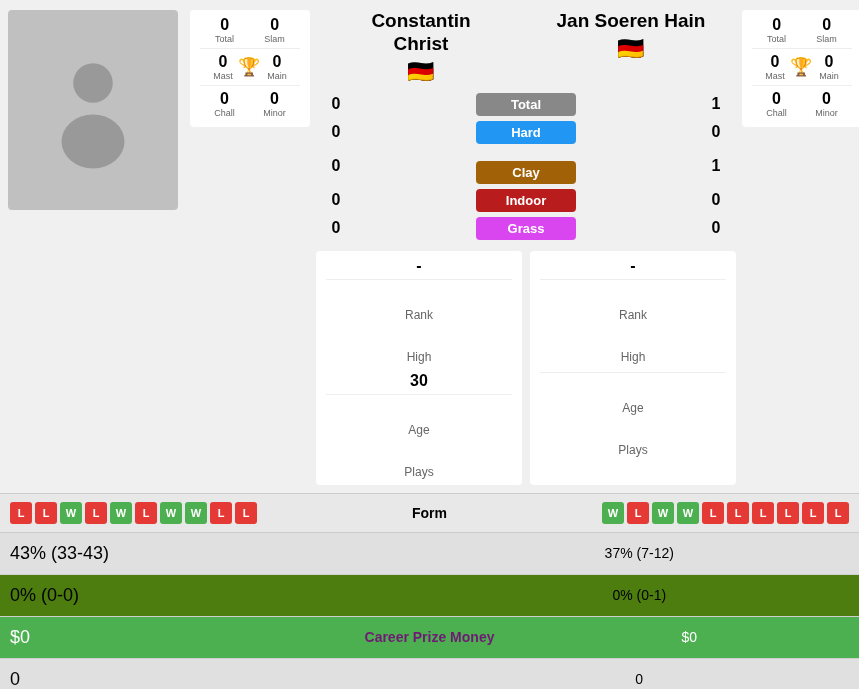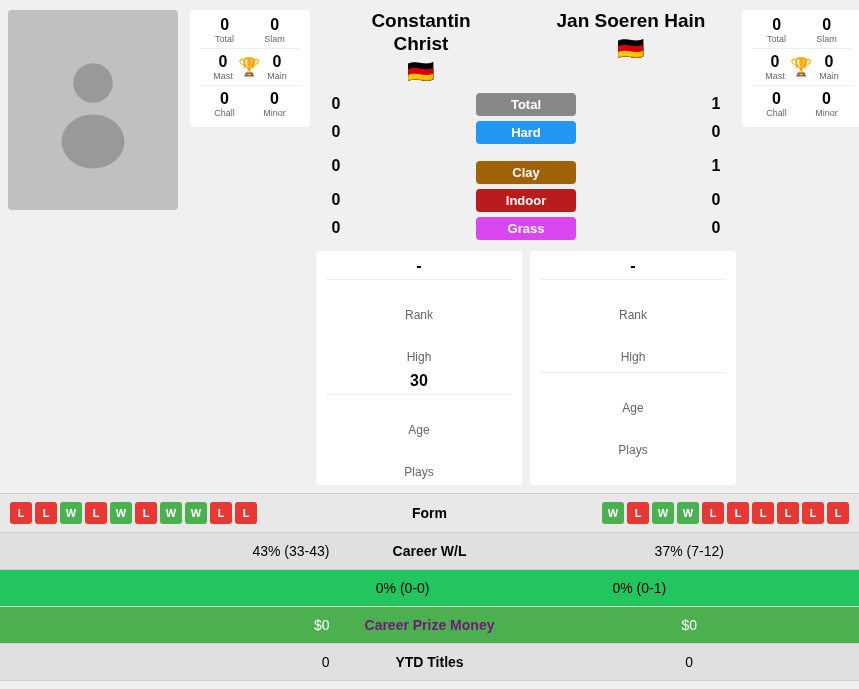--- a/index.html
+++ b/index.html
@@ -64,22 +64,22 @@
       border-bottom: 1px solid #d0d0d0;
       background: #e8e8e8;
     }
 
     .stats-row:nth-child(even) {
       background: #f0f0f0;
     }
 
     .stats-row-left {
       flex: 1;
-      text-align: right;
-      font-size: 14px;
+      text-align: left;
+      font-size: 18px;
     }
 
     .stats-row-center {
       width: 200px;
       text-align: center;
       font-size: 14px;
       font-weight: bold;
       flex-shrink: 0;
     }
 
@@ -471,35 +471,33 @@
         <div class="form-badge loss">L</div>
         <div class="form-badge loss">L</div>
         <div class="form-badge loss">L</div>
       </div>
   </div>
 
   <div>
 
     <div class="stats-row" style="background:#e0e0e0;">
       <div class="stats-row-left">43% (33-43)</div>
-      <div class="stats-row-center">Career W/L</div>
       <div class="stats-row-right">37% (7-12)</div>
     </div>
 
-    <div class="stats-row" style="background:#22c55e;">
+    <div class="stats-row" style="background:#4d7c0f;">
       <div class="stats-row-left">0% (0-0)</div>
       <div class="stats-row-right">0% (0-1)</div>
     </div>
 
     <div class="stats-row" style="background:#4caf50;color:white;">
       <div class="stats-row-left" style="color:white;">$0</div>
       <div class="stats-row-center" style="color:#701a75;">Career Prize Money</div>
       <div class="stats-row-right" style="color:white;">$0</div>
     </div>
 
     <div class="stats-row" style="background:#e0e0e0;">
       <div class="stats-row-left">0</div>
-      <div class="stats-row-center">YTD Titles</div>
       <div class="stats-row-right">0</div>
     </div>
   </div>
 
 </div>
 
 </body></html>

